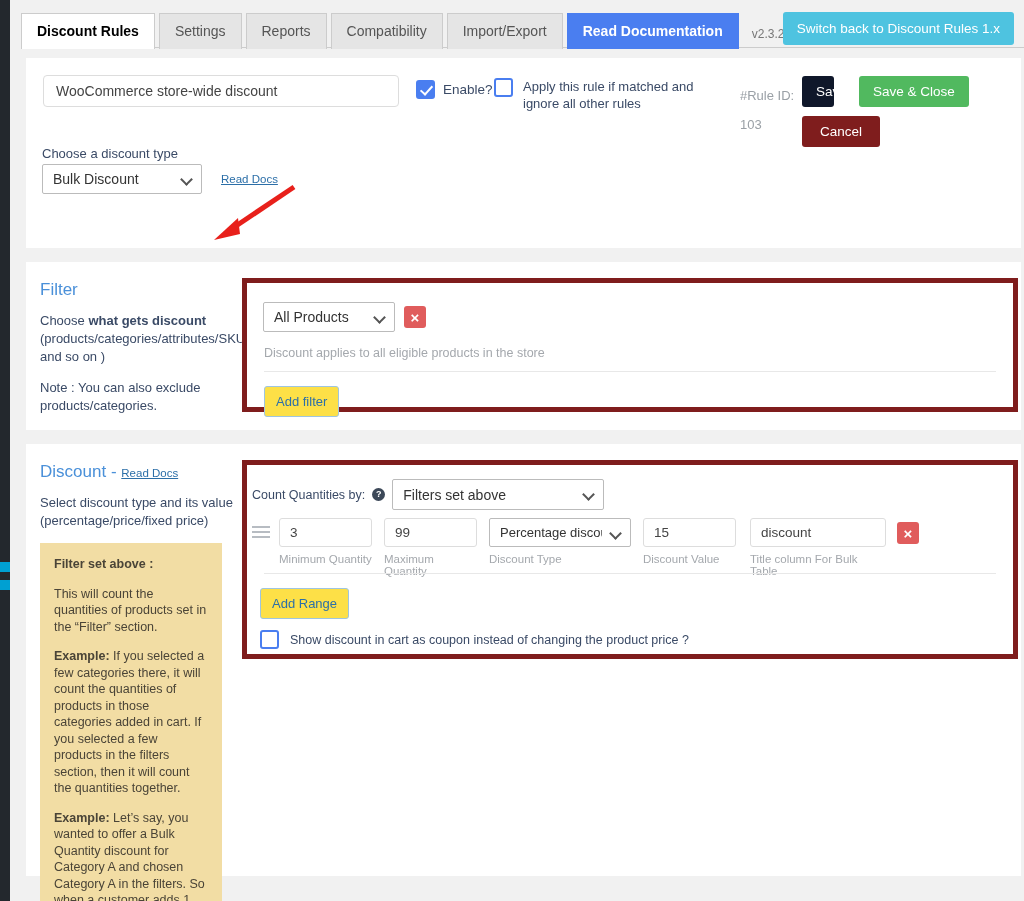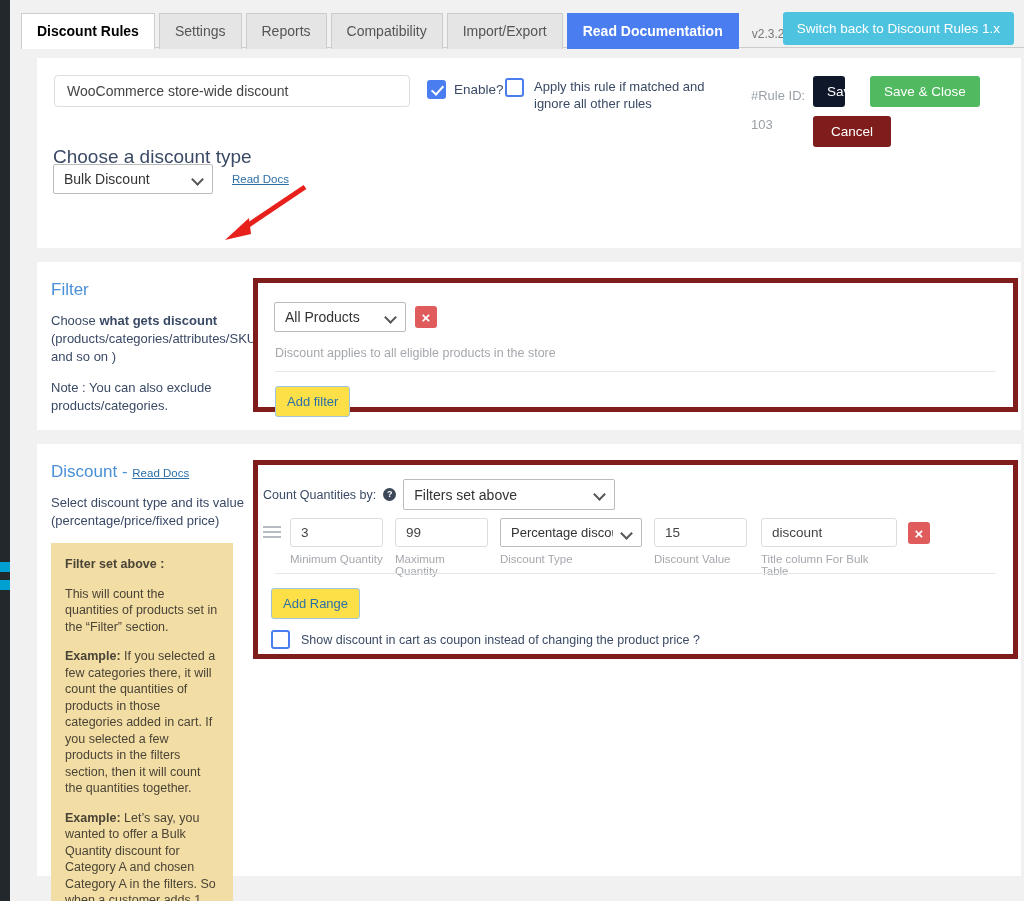--- a/index.html
+++ b/index.html
@@ -92,21 +92,21 @@
     border-radius: 3px;
     padding: 9px 14px;
     font-size: 13.5px;
     font-family: "Liberation Sans", sans-serif;
     cursor: pointer;
   }
 
   
   .panel {
     background: #fff;
-    margin: 10px 3px 0 16px;
+    margin: 10px 3px 0 5px;
     padding: 0;
     position: relative;
   }
   #panel-general { height: 190px; }
   #panel-filter  { height: 168px; margin-top: 14px; }
   #panel-discount{ height: 432px; margin-top: 14px; }
   .rule-title-input {
     position: absolute; left: 17px; top: 17px;
     width: 356px; height: 32px;
     border: 1px solid #ddd;
@@ -162,21 +162,21 @@
     font-family: "Liberation Sans", sans-serif;
     font-size: 13.5px;
     padding: 8px 14px;
   }
   .btn-save   { position: absolute; left: 776px; top: 18px; background: #0f172a; width: 32px; }
   .btn-saveclose { position: absolute; left: 833px; top: 18px; background: #51b95f; }
   .btn-cancel { position: absolute; left: 776px; top: 58px; background: #7f1d1d; width: 78px; }
 
   .field-label {
     position: absolute; left: 16px; top: 88px;
-    font-size: 19px; color: #3a4a66;
+    font-size: 13px; color: #3a4a66;
   }
   .sel {
     -webkit-appearance: none; appearance: none;
     border: 1px solid #bbb;
     border-radius: 2px;
     background: #fff;
     padding: 0 28px 0 10px;
     font-size: 14px;
     color: #333;
     font-family: "Liberation Sans", sans-serif;

